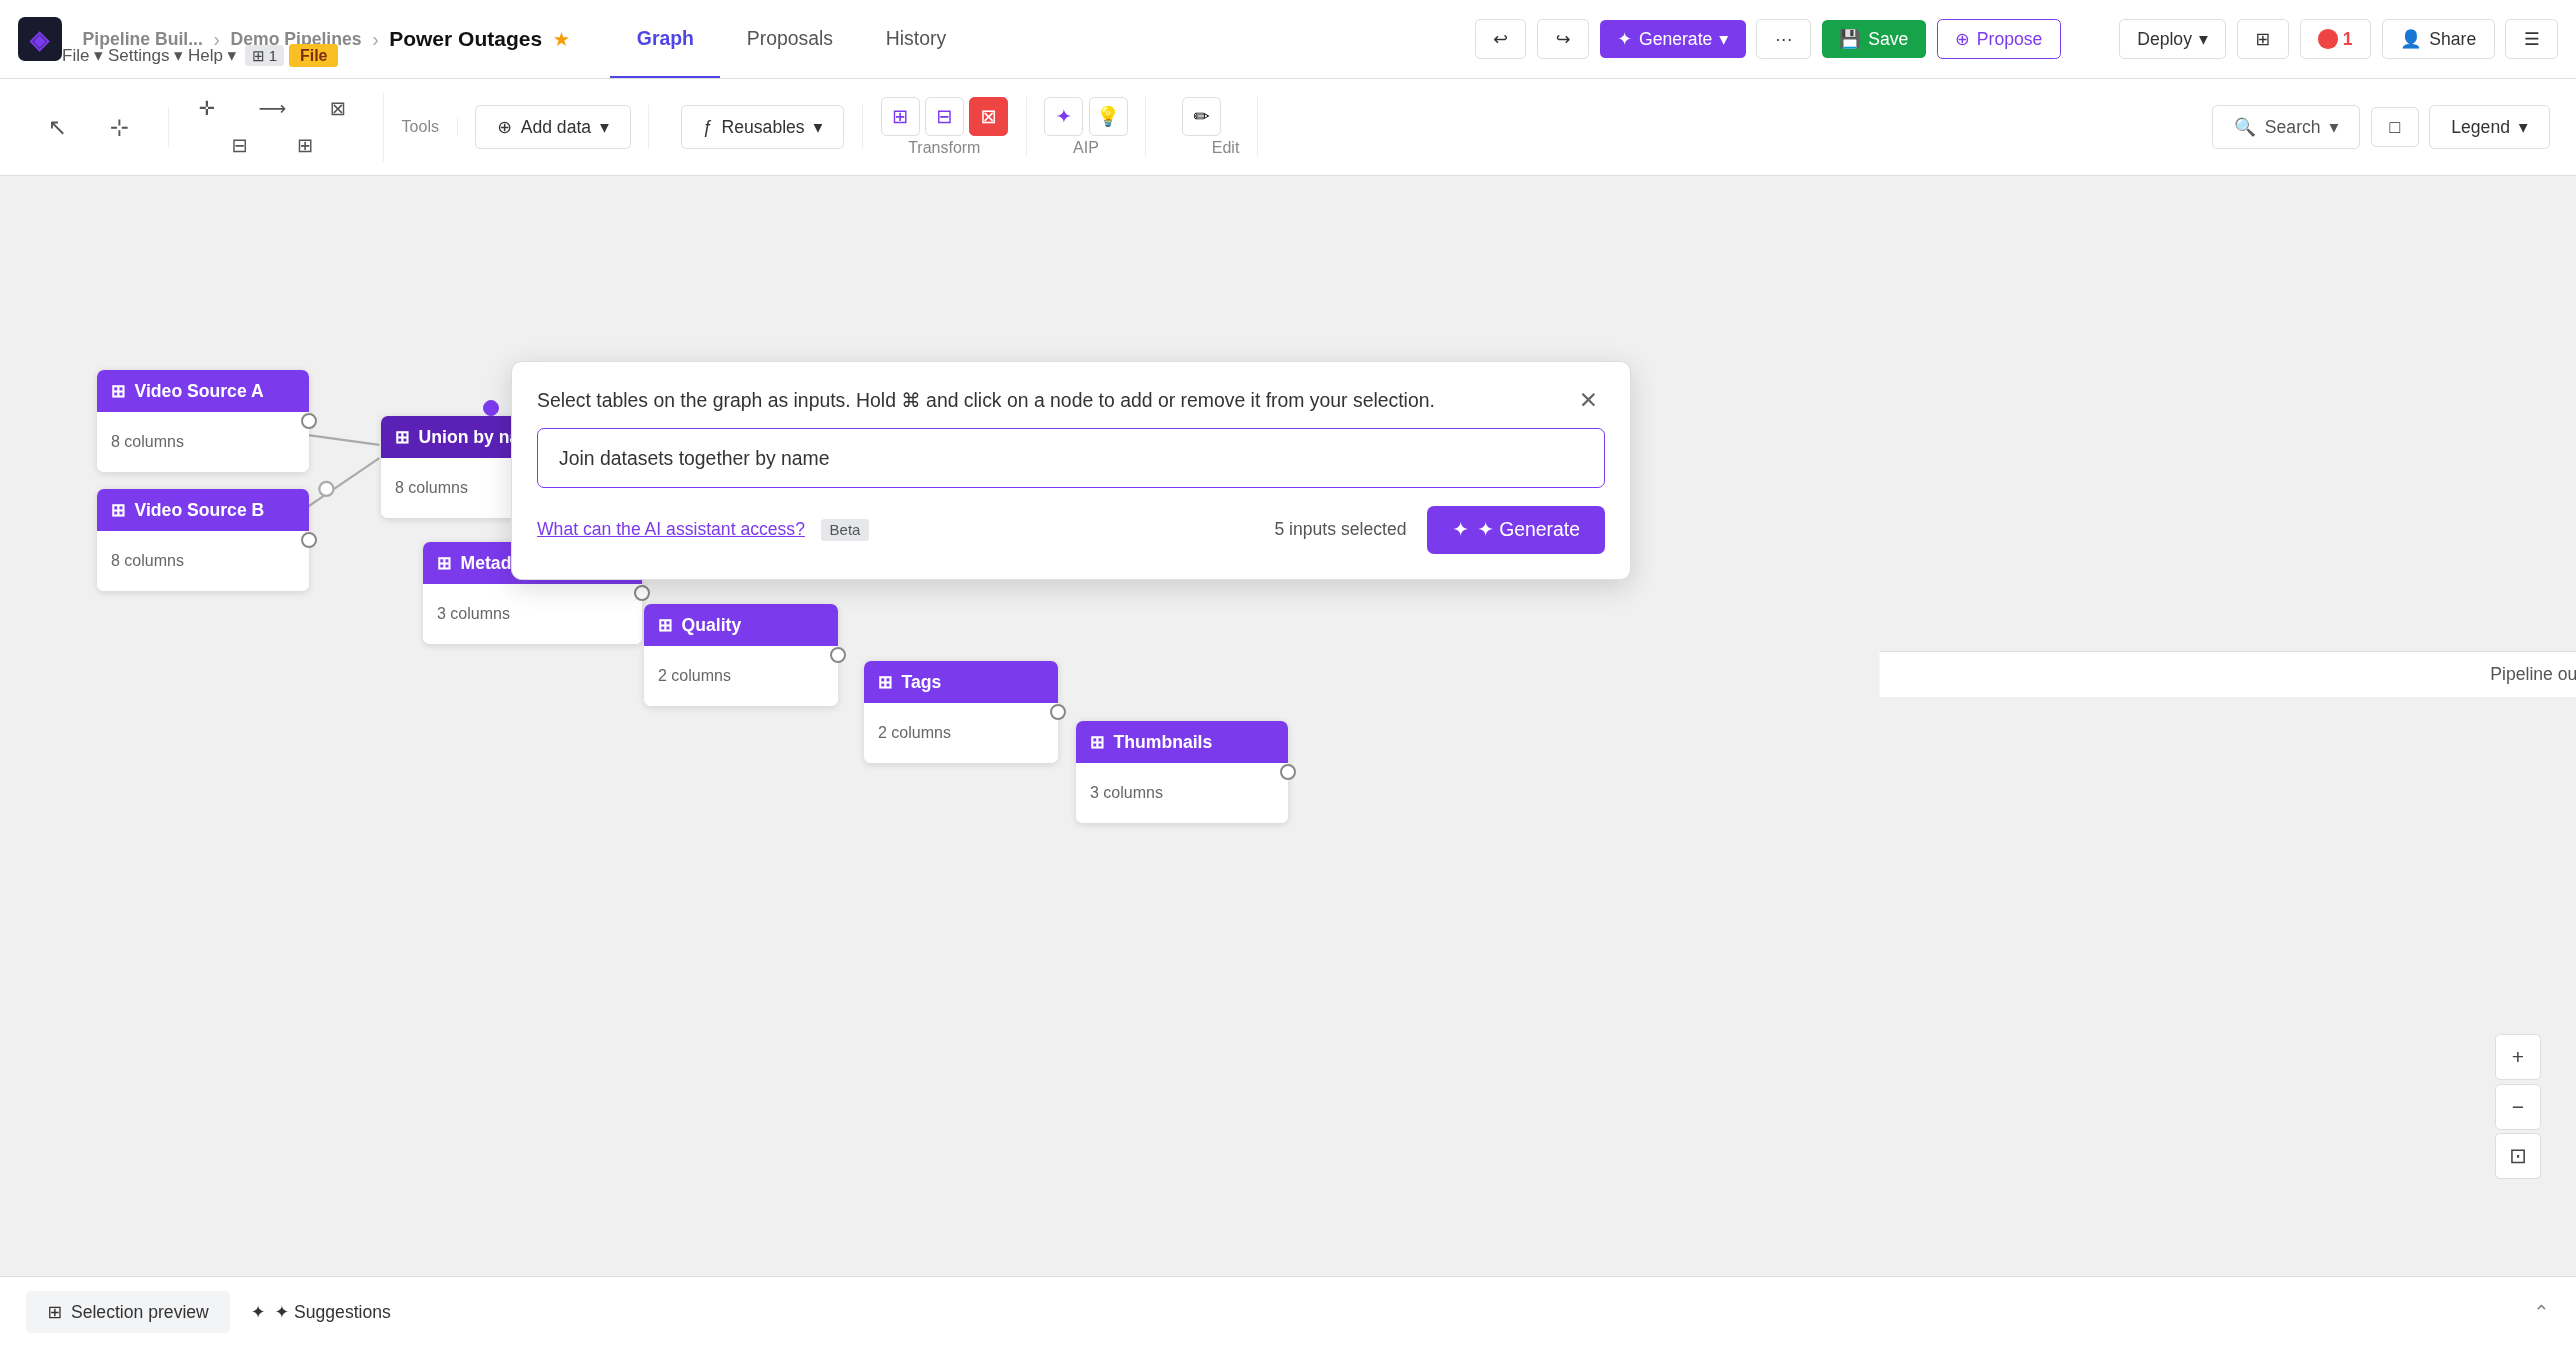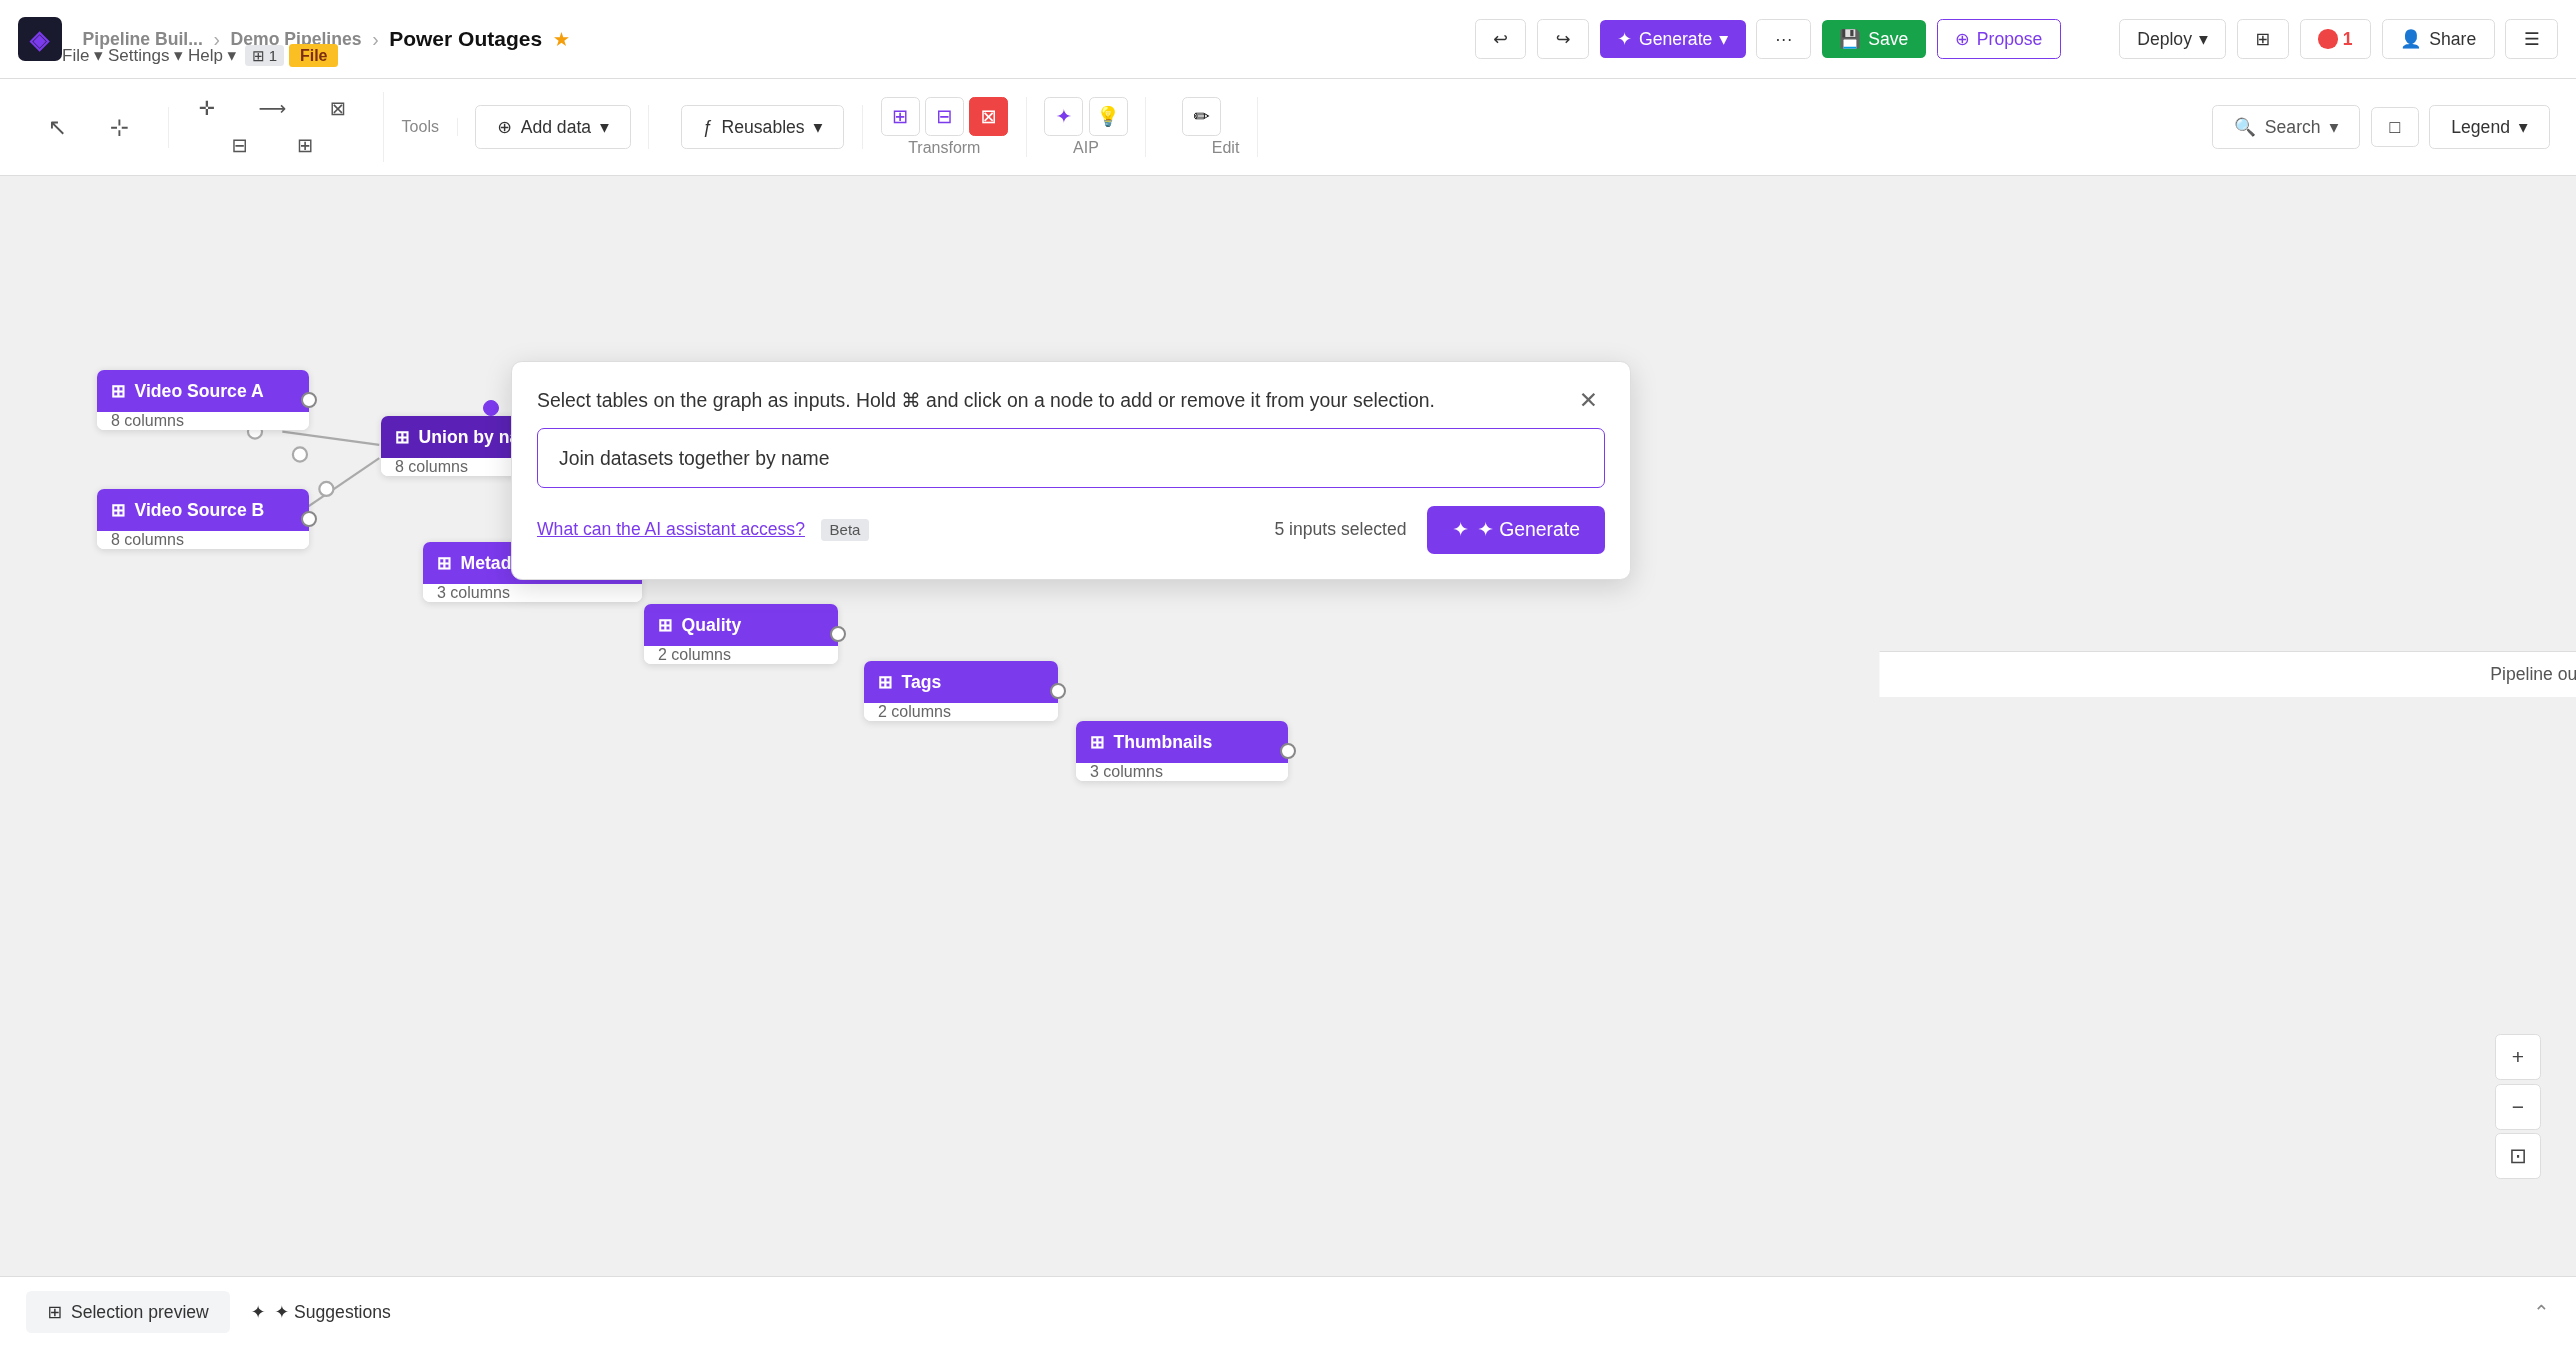--- a/index.html
+++ b/index.html
@@ -76,21 +76,21 @@
       position: absolute; background: #fff; border-radius: 7px;
       box-shadow: 0 1.8px 7px rgba(0,0,0,0.12); overflow: visible;
       min-width: 194px;
     }
     .node-header {
       display: flex; align-items: center; gap: 8.8px; padding: 10.6px 14px;
       border-radius: 7px 7px 0 0; color: #fff; font-size: 17.6px; font-weight: 600;
     }
     .node-header-purple { background: #7c3aed; }
     .node-header-dark { background: #6d28d9; }
-    .node-body { padding: 0 14px; font-size: 16px; color: #666; background: #fff; border-radius: 0 0 7px 7px; }
+    .node-body { padding: 21px 14px; font-size: 16px; color: #666; background: #fff; border-radius: 0 0 7px 7px; }
     .node-connector {
       position: absolute; width: 16px; height: 16px; background: #fff;
       border: 2.2px solid #888; border-radius: 50%; cursor: pointer;
     }
     .connector-right { right: -8px; top: 50%; transform: translateY(-50%); }
 
     
     .canvas-svg {
       position: absolute; top: 0; left: 0; width: 100%; height: 100%;
       pointer-events: none;
@@ -180,20 +180,25 @@
 
   <div class="title-row" style="position:static; margin-left:7px;">
     <span class="breadcrumb-gray">Pipeline Buil...</span>
     <span class="breadcrumb-arrow">›</span>
     <span class="breadcrumb-gray">Demo Pipelines</span>
     <span class="breadcrumb-arrow">›</span>
     <span class="title-name">Power Outages</span>
     <span class="topbar-breadcrumb" style="color:#f59e0b;">★</span>
   </div>
 
+  <div class="tab-area">
+    <div class="tab active">Graph</div>
+    <div class="tab">Proposals</div>
+    <div class="tab">History</div>
+  </div>
 
   <div class="topbar-right">
     <button class="btn">↩</button>
     <button class="btn">↪</button>
     <button class="btn btn-purple">
       <span>✦</span>
       <span>Generate</span>
       <span>▾</span>
     </button>
     <button class="btn">···</button>

